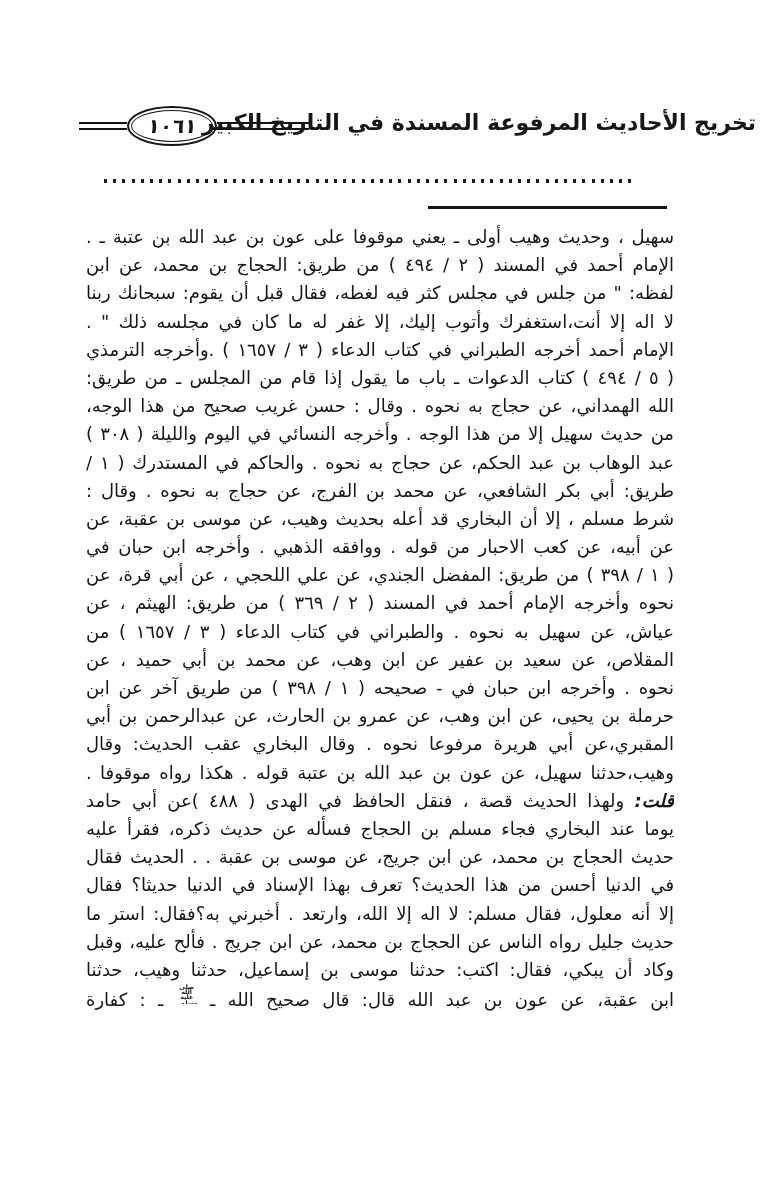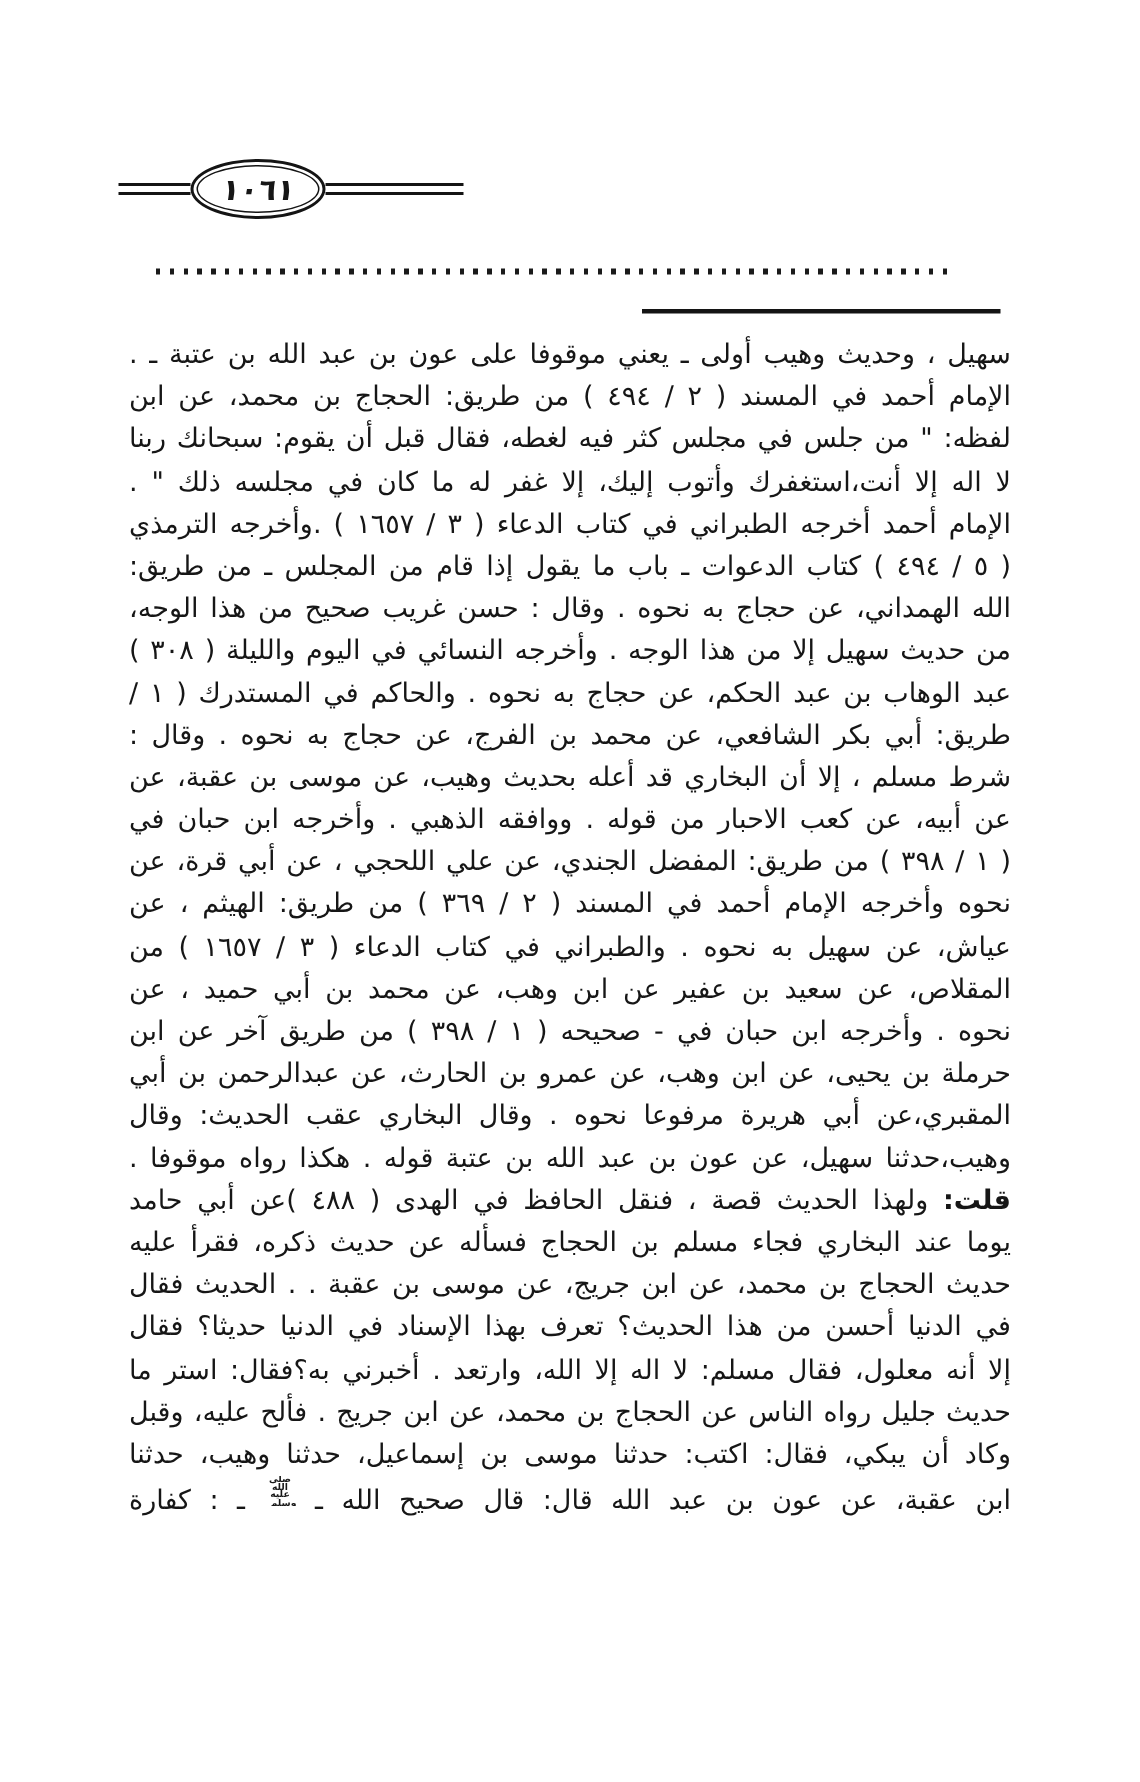--- a/index.html
+++ b/index.html
@@ -54,39 +54,40 @@
   .bodytext{
     position:absolute;top:223px;left:86px;width:588px;direction:rtl;
   }
   .line{
     margin:0;height:28.2px;overflow:hidden;
     font-size:18px;line-height:28.2px;
     text-align:justify;text-align-last:justify;
     word-spacing:1px;
   }
   .line.short{text-align-last:auto;}
-  .lead{font-weight:bold;}
+  .lead{font-weight:bold;font-style:italic;}
   .honorific{
     display:inline-block;width:22px;height:20px;overflow:hidden;
     font-size:6.2px;line-height:5.2px;font-weight:bold;
     text-align:center;vertical-align:2px;word-spacing:0;
   }
 </style>
 </head>
 <body>
 
 <div class="page">
 
   <div class="ornament">
     <div class="dbl-rule left"></div>
     <div class="oval">
       <span class="pagenum">١٠٦١</span>
     </div>
     <div class="dbl-rule right"></div>
   </div>
+  <h1 class="title">تخريج الأحاديث المرفوعة المسندة في التاريخ الكبير</h1>
 
   <div class="dots"></div>
   <div class="hrule"></div>
 
   <main class="bodytext">
     <p class="line">سهيل ، وحديث وهيب أولى ـ يعني موقوفا على عون بن عبد الله بن عتبة ـ . أخرجه</p>
     <p class="line">الإمام أحمد في المسند ( ٢ / ٤٩٤ ) من طريق: الحجاج بن محمد، عن ابن جريج به وهذا</p>
     <p class="line">لفظه: " من جلس في مجلس كثر فيه لغطه، فقال قبل أن يقوم: سبحانك ربنا وبحمدك ،</p>
     <p class="line">لا اله إلا أنت،استغفرك وأتوب إليك، إلا غفر له ما كان في مجلسه ذلك " . ومن طريق</p>
     <p class="line">الإمام أحمد أخرجه الطبراني في كتاب الدعاء ( ٣ / ١٦٥٧ ) .وأخرجه الترمذي في الجامع</p>

